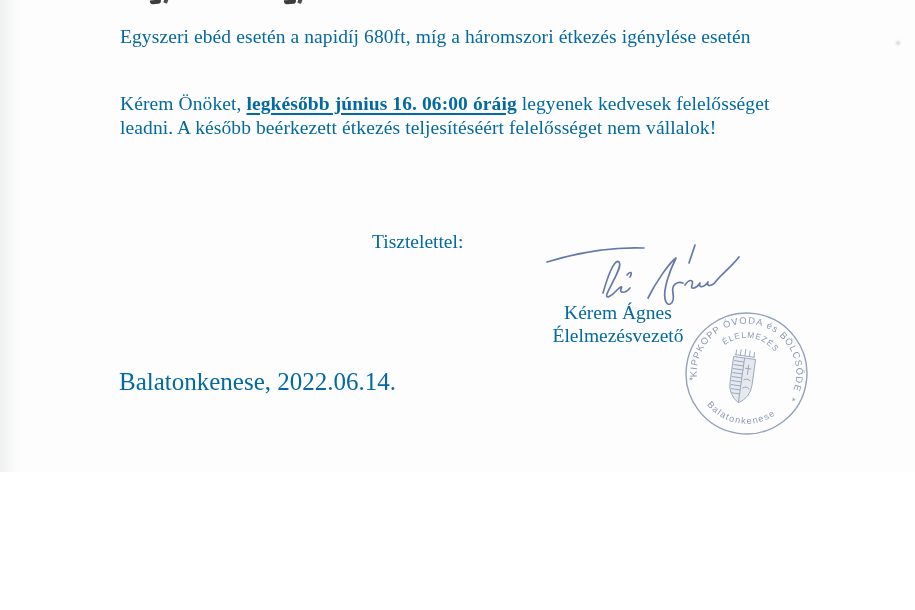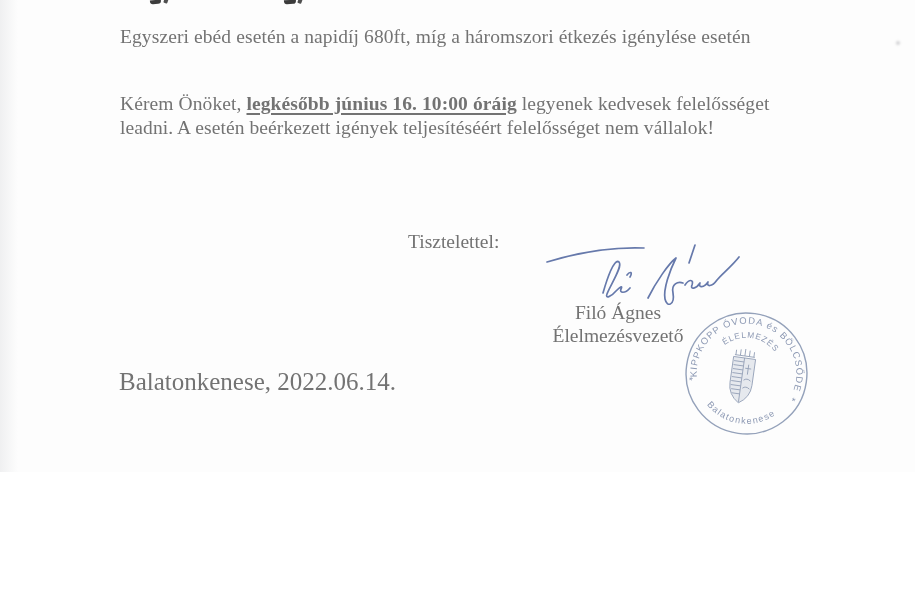--- a/index.html
+++ b/index.html
@@ -1,20 +1,20 @@
 <!DOCTYPE html>
 <html><head>
 <meta charset="utf-8">
 <style>
   html,body { margin:0; padding:0; background:#ffffff; }
   .page {
     position:relative; width:915px; height:472px; overflow:hidden;
     background:#fdfdfd;
     font-family:"Liberation Serif","DejaVu Serif",serif;
-    color:#737373;
+    color:#0369a1;
   }
   .edge-shadow {
     position:absolute; left:0; top:0; width:18px; height:100%;
     background:linear-gradient(90deg, rgba(120,125,135,0.10), rgba(120,125,135,0));
     pointer-events:none;
   }
   
   .frag { position:absolute; background:#3c3c3c; height:4px; border-radius:0 0 3px 3px; }
   .frag::after {
     content:""; position:absolute; left:14px; top:-1px; width:4px; height:5px;
@@ -23,21 +23,21 @@
   .frag1 { left:150px; top:0; width:11px; transform:rotate(-4deg); }
   .frag2 { left:284px; top:0; width:12px; transform:rotate(-3deg); }
 
   .para { position:absolute; left:120px; font-size:19.5px; line-height:23.5px; letter-spacing:0.1px; white-space:nowrap; }
   .p1 { top:25px; }
   .p2 { top:92px; }
   .bold-underline {
     font-weight:bold; text-decoration:underline;
     text-decoration-thickness:1.8px; text-underline-offset:3px;
   }
-  .closing { position:absolute; left:372px; top:231px; font-size:19.5px;margin-left:36px; }
+  .closing { position:absolute; left:372px; top:231px; font-size:19.5px; }
   .signer {
     position:absolute; left:532px; top:302px; width:172px;
     text-align:center; font-size:19.5px; line-height:22.5px;
   }
   .dateline { position:absolute; left:119px; top:368px; font-size:25px; }
 
   
   .signature { position:absolute; left:543px; top:241px; width:214px; height:76px; opacity:0.95; filter:blur(0.2px); }
   .signature path {
     stroke:#5e72a7; stroke-width:1.7; fill:none;
@@ -78,37 +78,37 @@
   <div class="edge-shadow"></div>
 
   <div class="frag frag1"></div>
   <div class="frag frag2"></div>
 
   <div class="para p1">
     <div>Egyszeri ebéd esetén a napidíj 680ft, míg a háromszori étkezés igénylése esetén</div>
   </div>
 
   <div class="para p2">
-    <div><span>Kérem Önöket, </span><span class="bold-underline">legkésőbb június 16. 10:00 óráig</span><span> legyenek kedvesek felelősséget</span></div>
-    <div>leadni. A esetén beérkezett igények teljesítéséért felelősséget nem vállalok!</div>
+    <div><span>Kérem Önöket, </span><span class="bold-underline">legkésőbb június 16. 06:00 óráig</span><span> legyenek kedvesek felelősséget</span></div>
+    <div>leadni. A később beérkezett étkezés teljesítéséért felelősséget nem vállalok!</div>
   </div>
 
   <div class="closing">Tisztelettel:</div>
 
   <svg class="signature" viewBox="0 0 214 76" aria-hidden="true">
     <path d="M 4 21 C 40 10, 75 6, 101 7"></path>
     <path d="M 60 52 C 64 38, 71 17, 76 21 C 80 25, 68 43, 64 53 C 62 58, 68 56, 73 50 C 77 46, 80 44, 78 48 C 76 52, 82 53, 87 47"></path>
     <path d="M 84 34 C 87 30, 90 31, 87 36"></path>
     <path d="M 105 57 C 113 41, 126 22, 133 17 C 127 29, 120 48, 122 58 C 124 67, 132 64, 130 52 C 128 43, 135 40, 140 42"></path>
     <path d="M 142 44 C 146 38, 151 38, 149 44 C 147 49, 153 48, 157 42 C 155 47, 161 47, 165 41 C 163 46, 169 46, 174 39 C 178 34, 190 24, 196 16"></path>
     <path d="M 152 4 L 146 22"></path>
   </svg>
 
   <div class="signer">
-    <div>Filó Ágnes</div>
+    <div>Kérem Ágnes</div>
     <div>Élelmezésvezető</div>
   </div>
 
   <div class="dateline">Balatonkenese, 2022.06.14.</div>
 
   <svg class="stamp" viewBox="-71 -71 142 142" aria-hidden="true">
     <g transform="rotate(8)">
       <circle class="ring" r="60"></circle>
       <path id="arcTop" d="M -35 35 A 49.5 49.5 0 1 1 35 35" fill="none"></path>
       <path id="arcInner" d="M -30 -19 A 35.5 35.5 0 0 1 30 -19" fill="none"></path>

